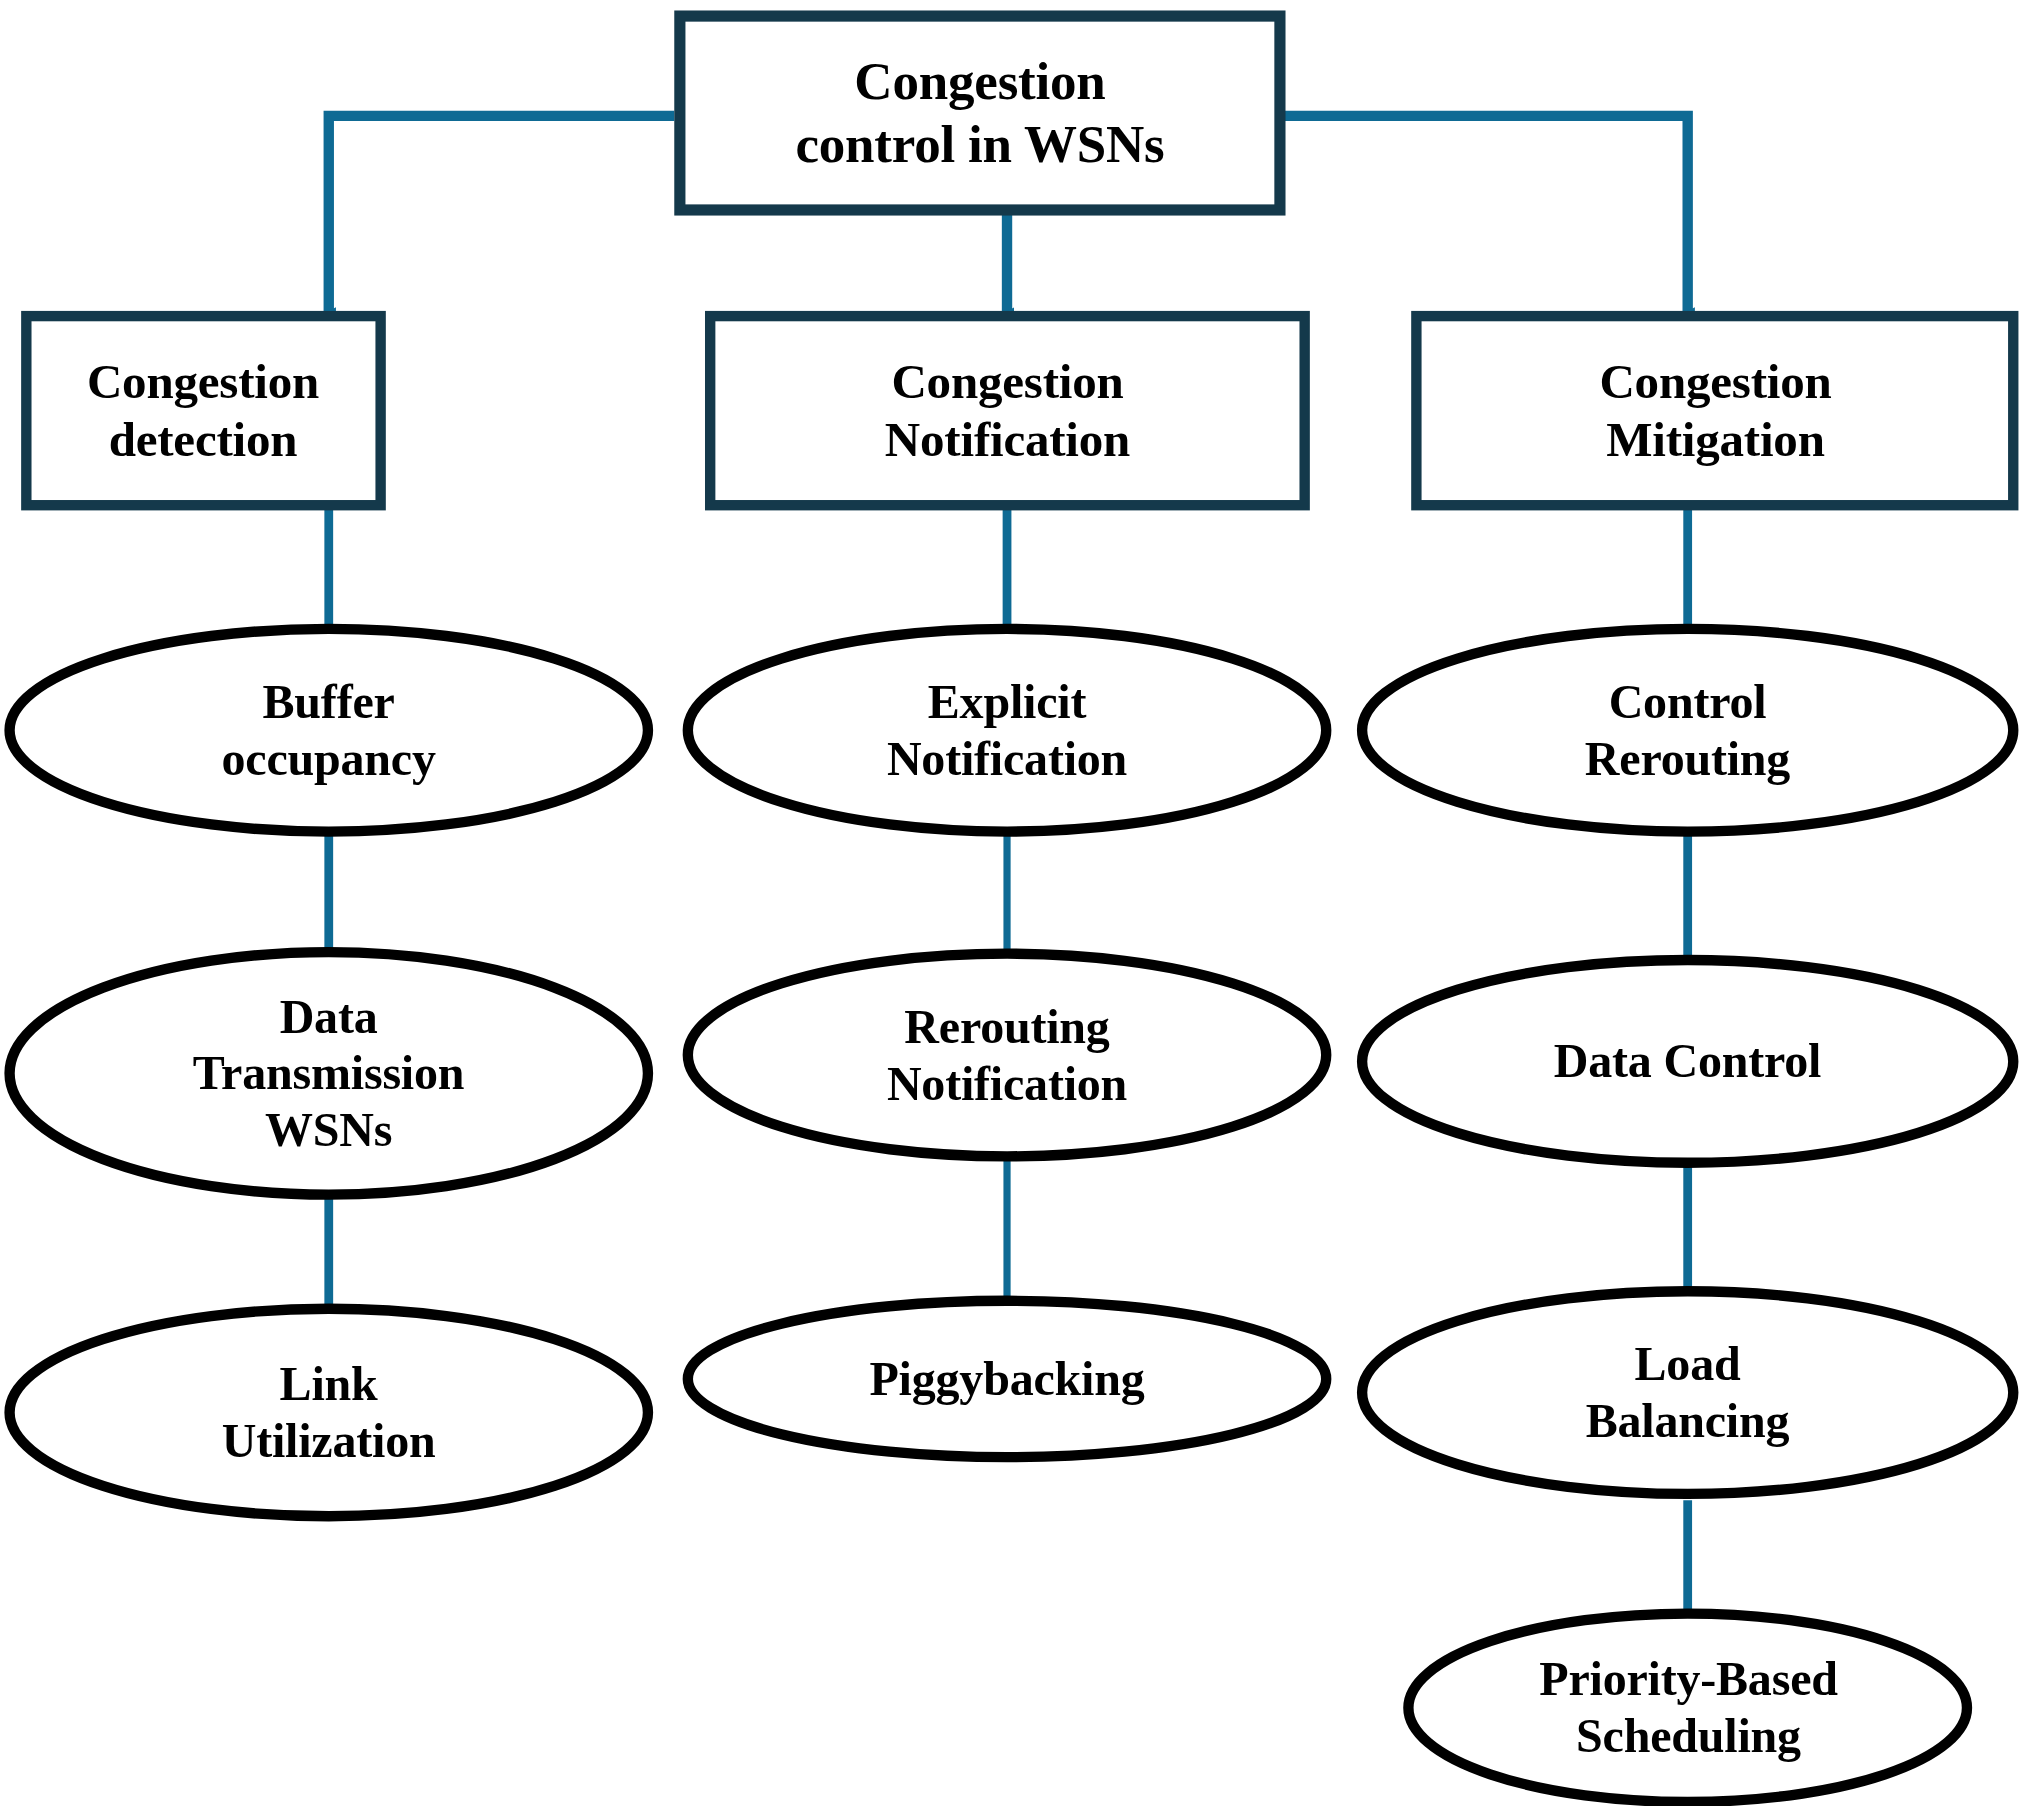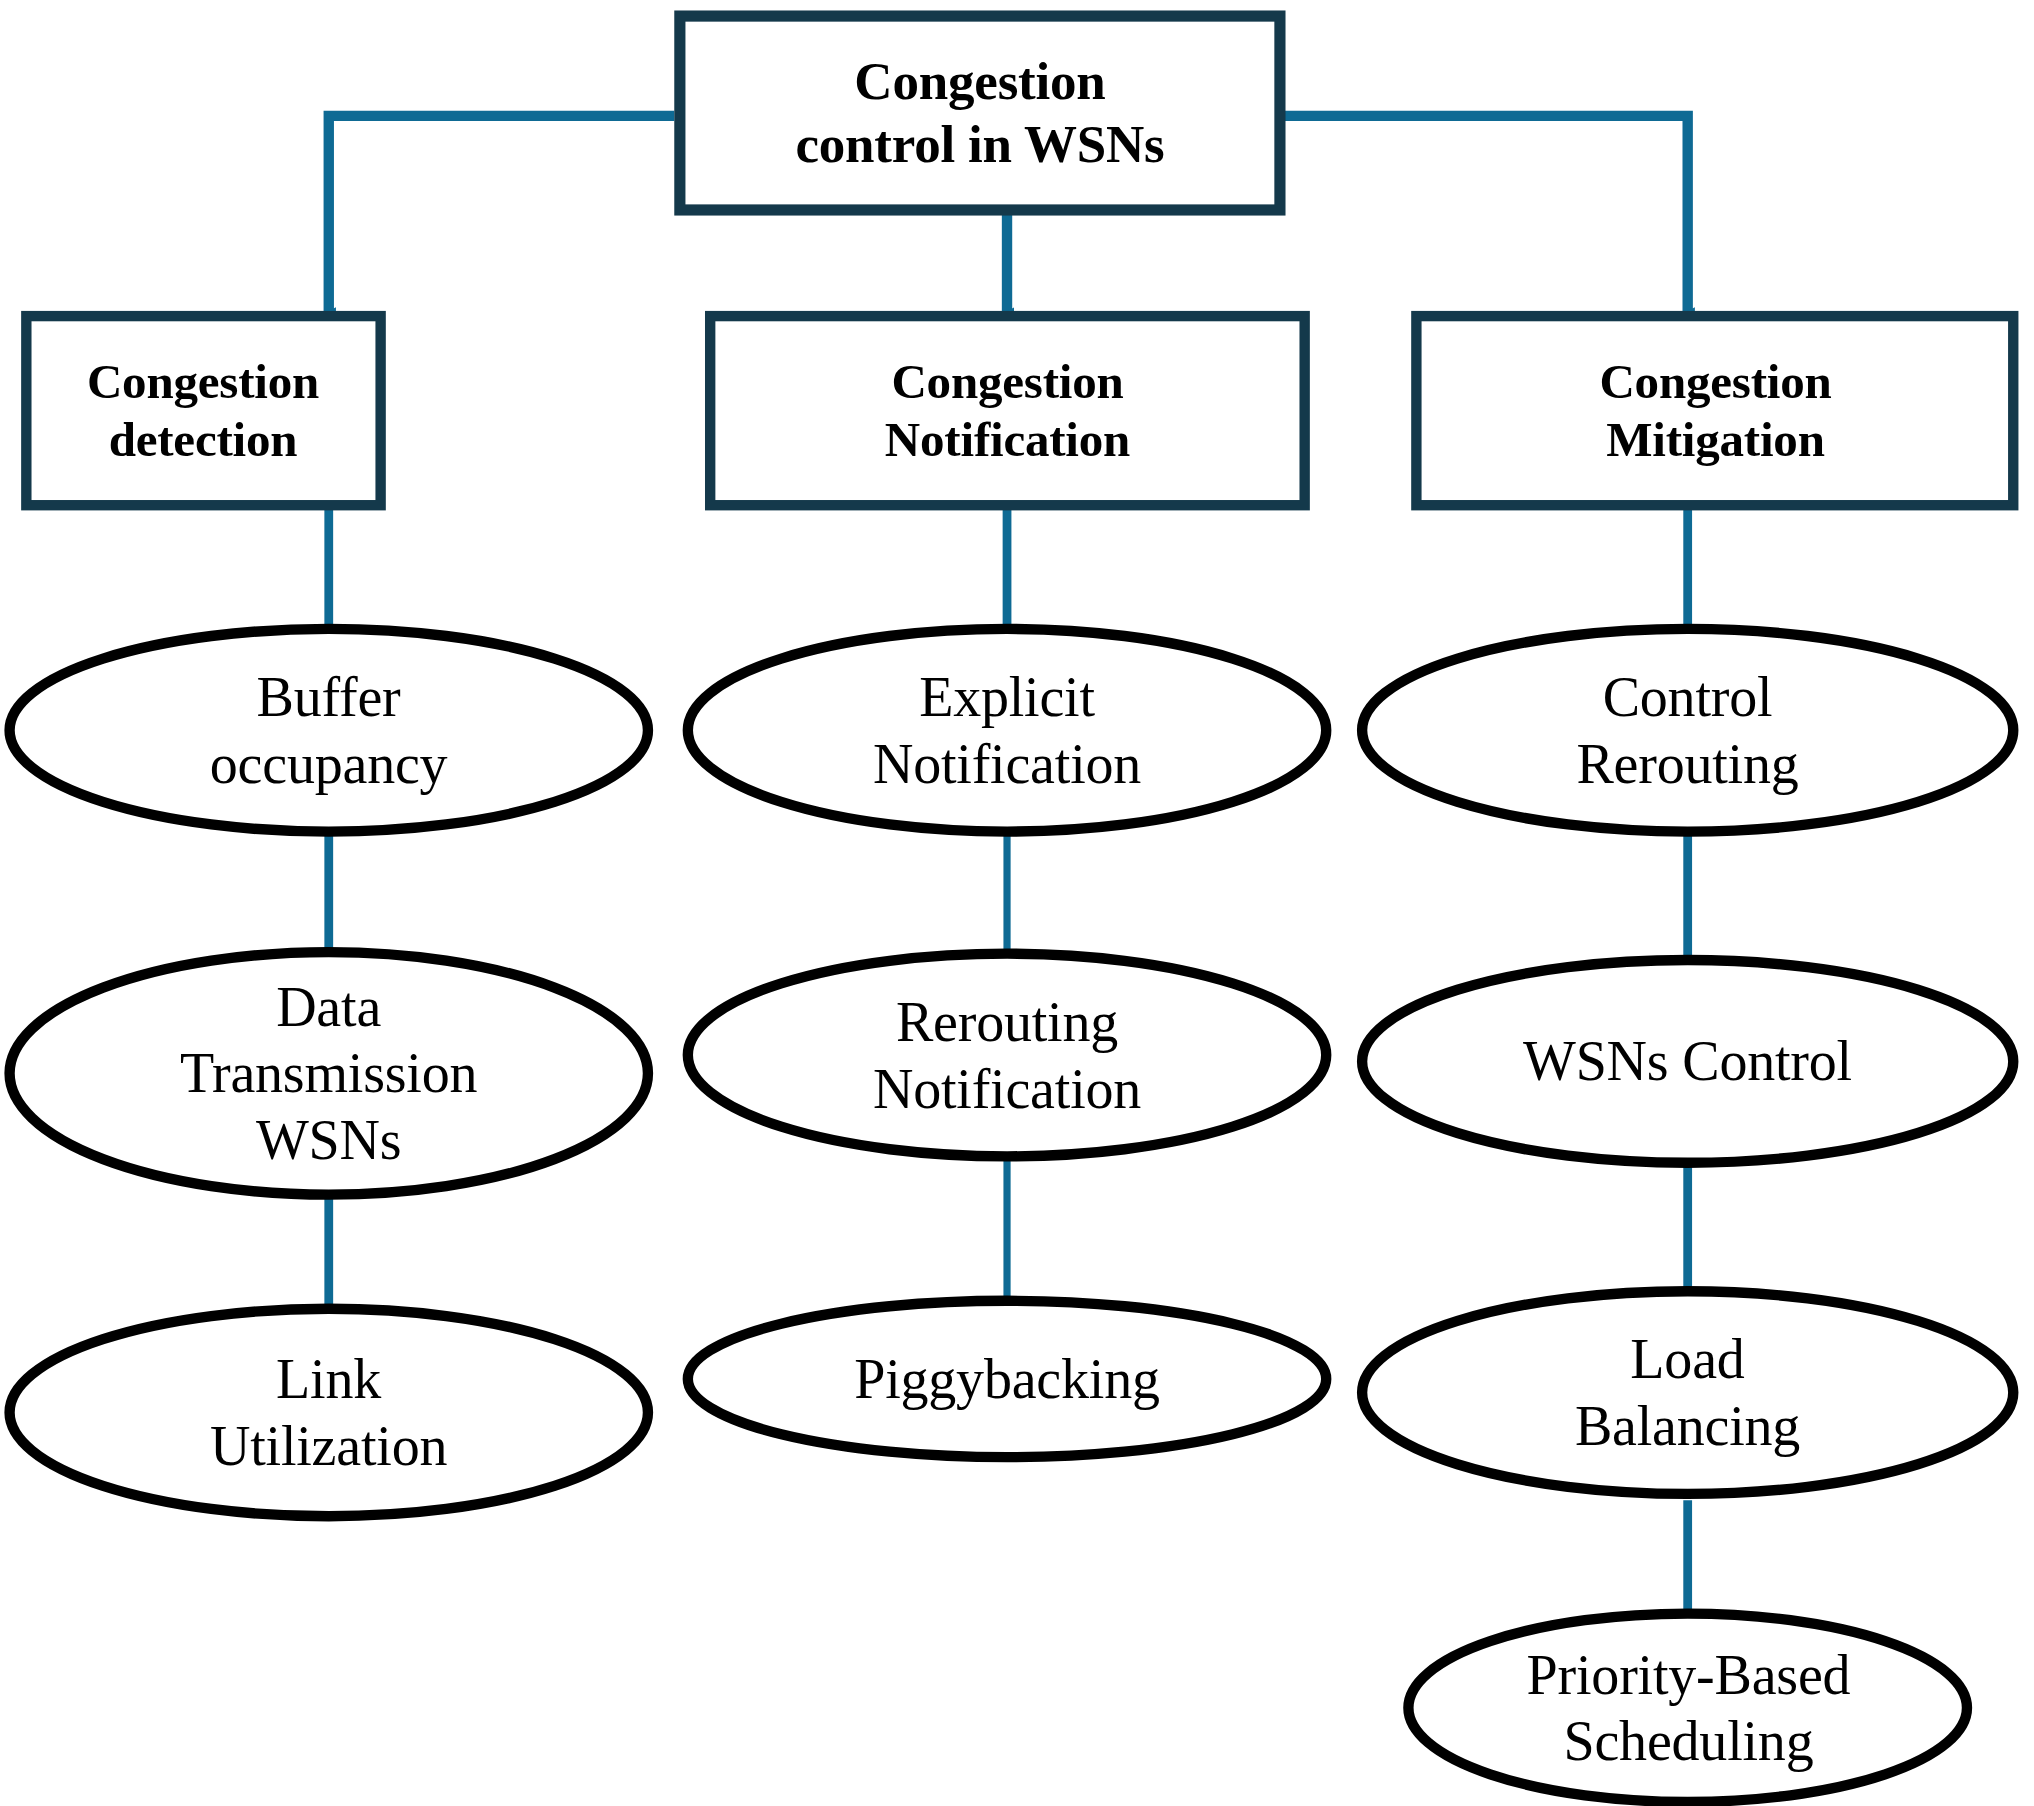--- a/index.html
+++ b/index.html
@@ -41,22 +41,22 @@
     font-weight: bold;
     font-size: 53px;
     letter-spacing: -0.2px;
   }
   .cat-label {
     font-weight: bold;
     font-size: 49px;
     letter-spacing: -0.2px;
   }
   .leaf-label {
-    font-weight: normal;
-    font-size: 56px;
+    font-weight: bold;
+    font-size: 48px;
     letter-spacing: -0.2px;
   }
 </style>
 </head>
 <body>
 
 <div id="diagram-root">
 
   <svg id="diagram-svg" viewBox="0 0 2549 2263" xmlns="http://www.w3.org/2000/svg">
     <defs>
@@ -126,20 +126,20 @@
 Utilization</div>
 
   <div class="node-label leaf-label" style="left:688px; top:629px; width:638px; height:203px;">Explicit
 Notification</div>
   <div class="node-label leaf-label" style="left:688px; top:954px; width:638px; height:203px;">Rerouting
 Notification</div>
   <div class="node-label leaf-label" style="left:688px; top:1301px; width:638px; height:156px;">Piggybacking</div>
 
   <div class="node-label leaf-label" style="left:1362px; top:629px; width:651px; height:203px;">Control
 Rerouting</div>
-  <div class="node-label leaf-label" style="left:1362px; top:960px; width:651px; height:203px;">WSNs Control</div>
+  <div class="node-label leaf-label" style="left:1362px; top:960px; width:651px; height:203px;">Data Control</div>
   <div class="node-label leaf-label" style="left:1362px; top:1291px; width:651px; height:203px;">Load
 Balancing</div>
   <div class="node-label leaf-label" style="left:1409px; top:1614px; width:559px; height:188px;">Priority-Based
 Scheduling</div>
 
 </div>
 
 
 </body></html>

